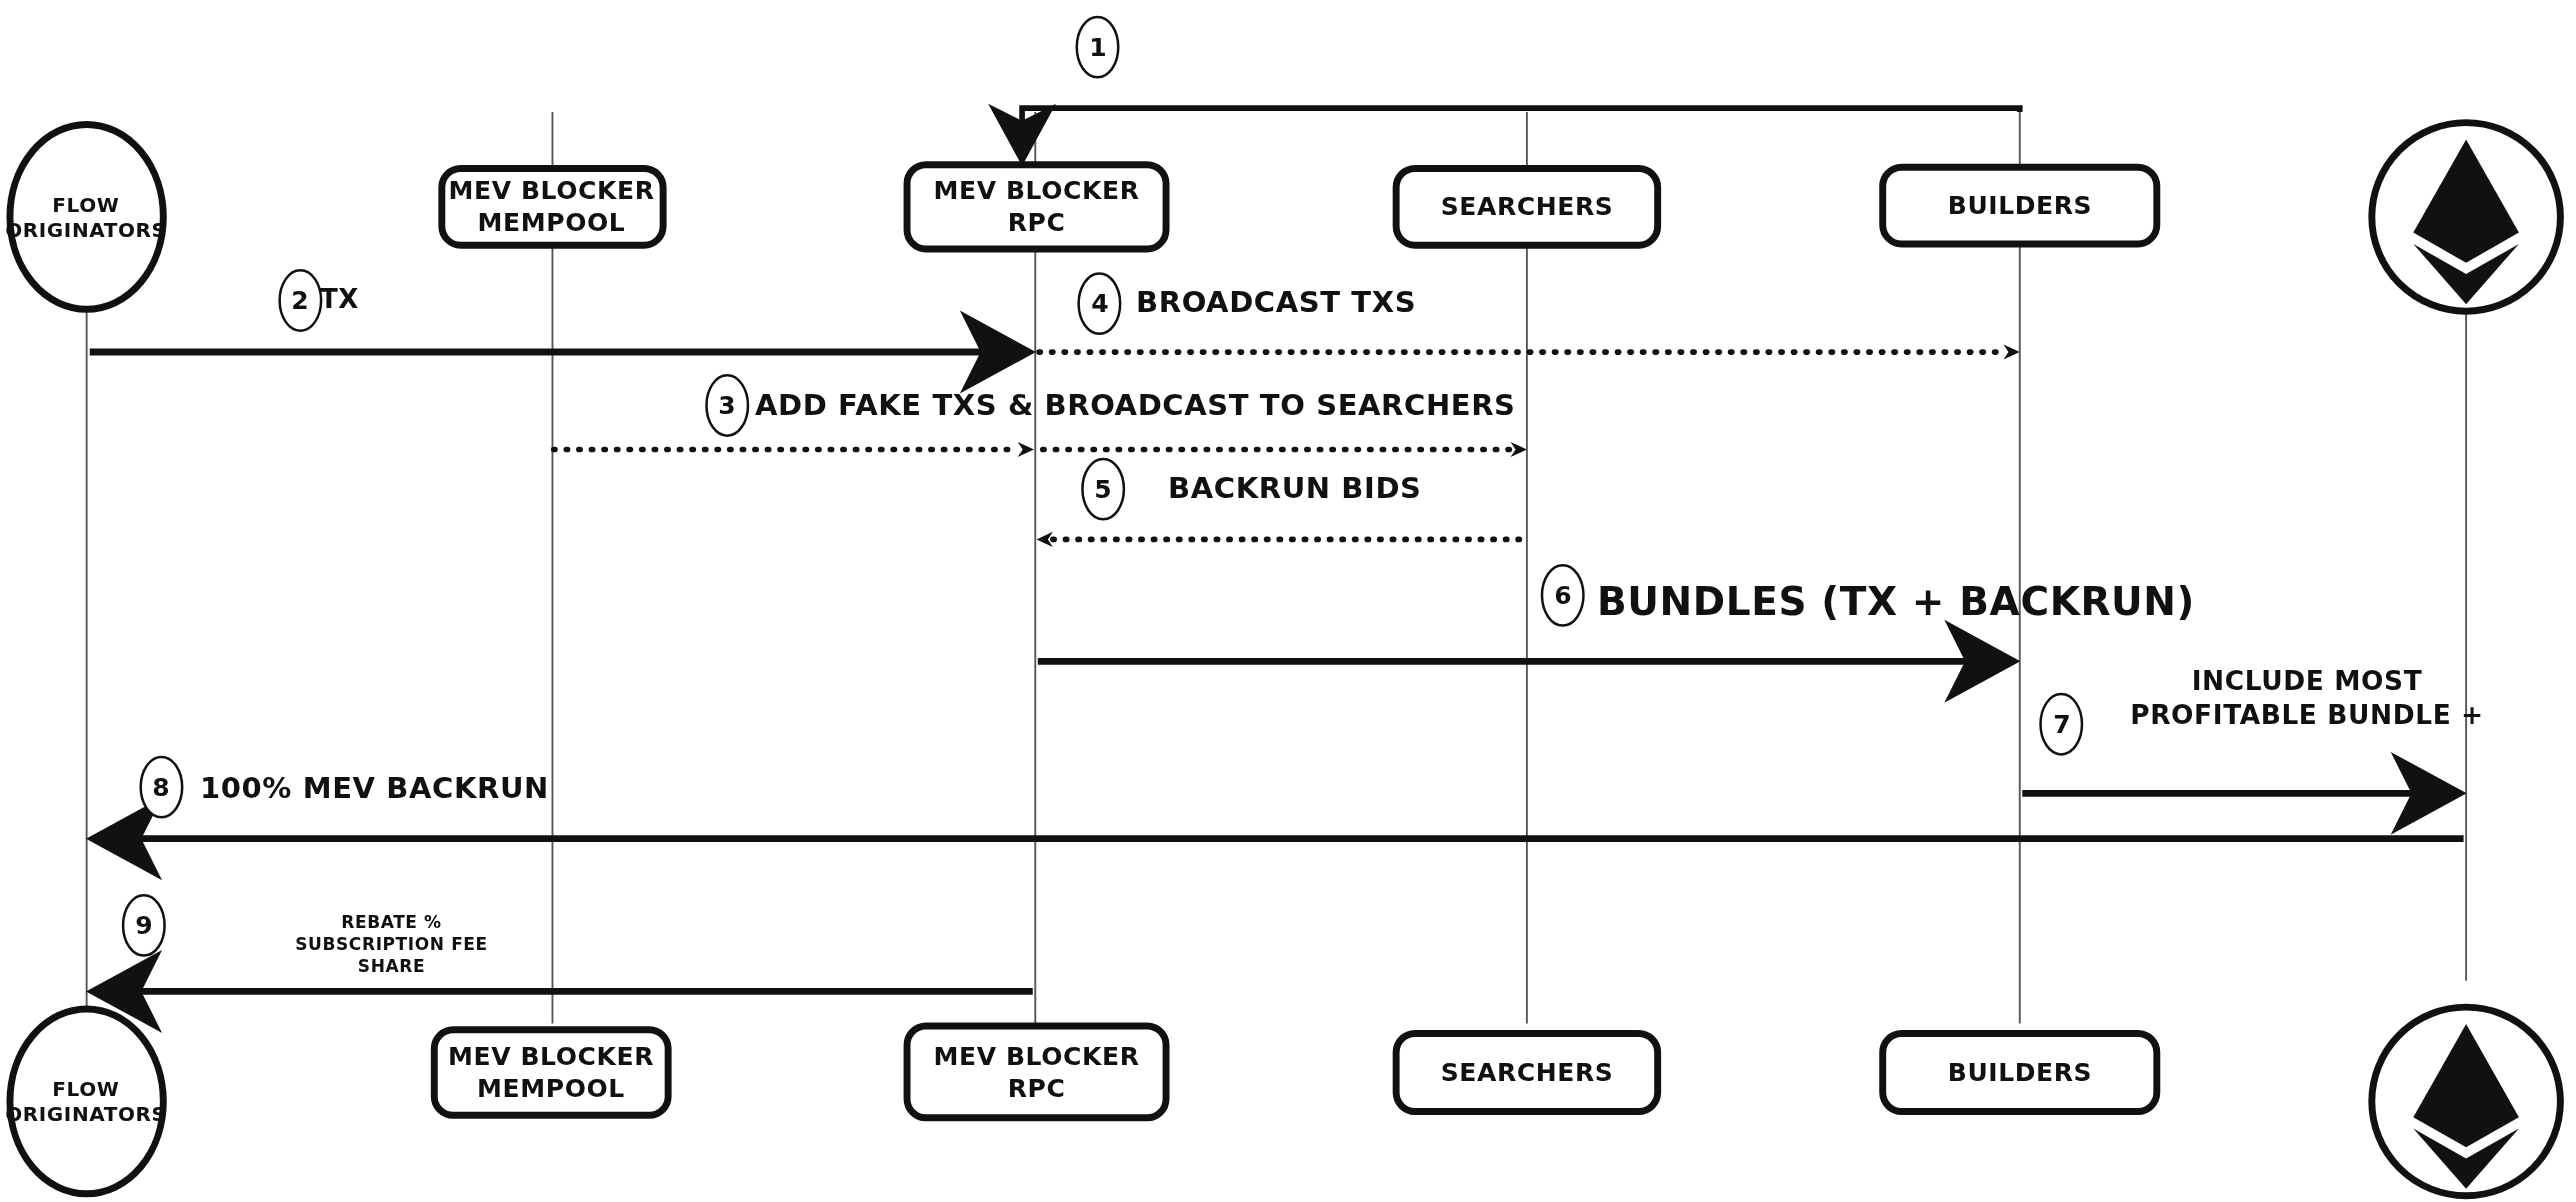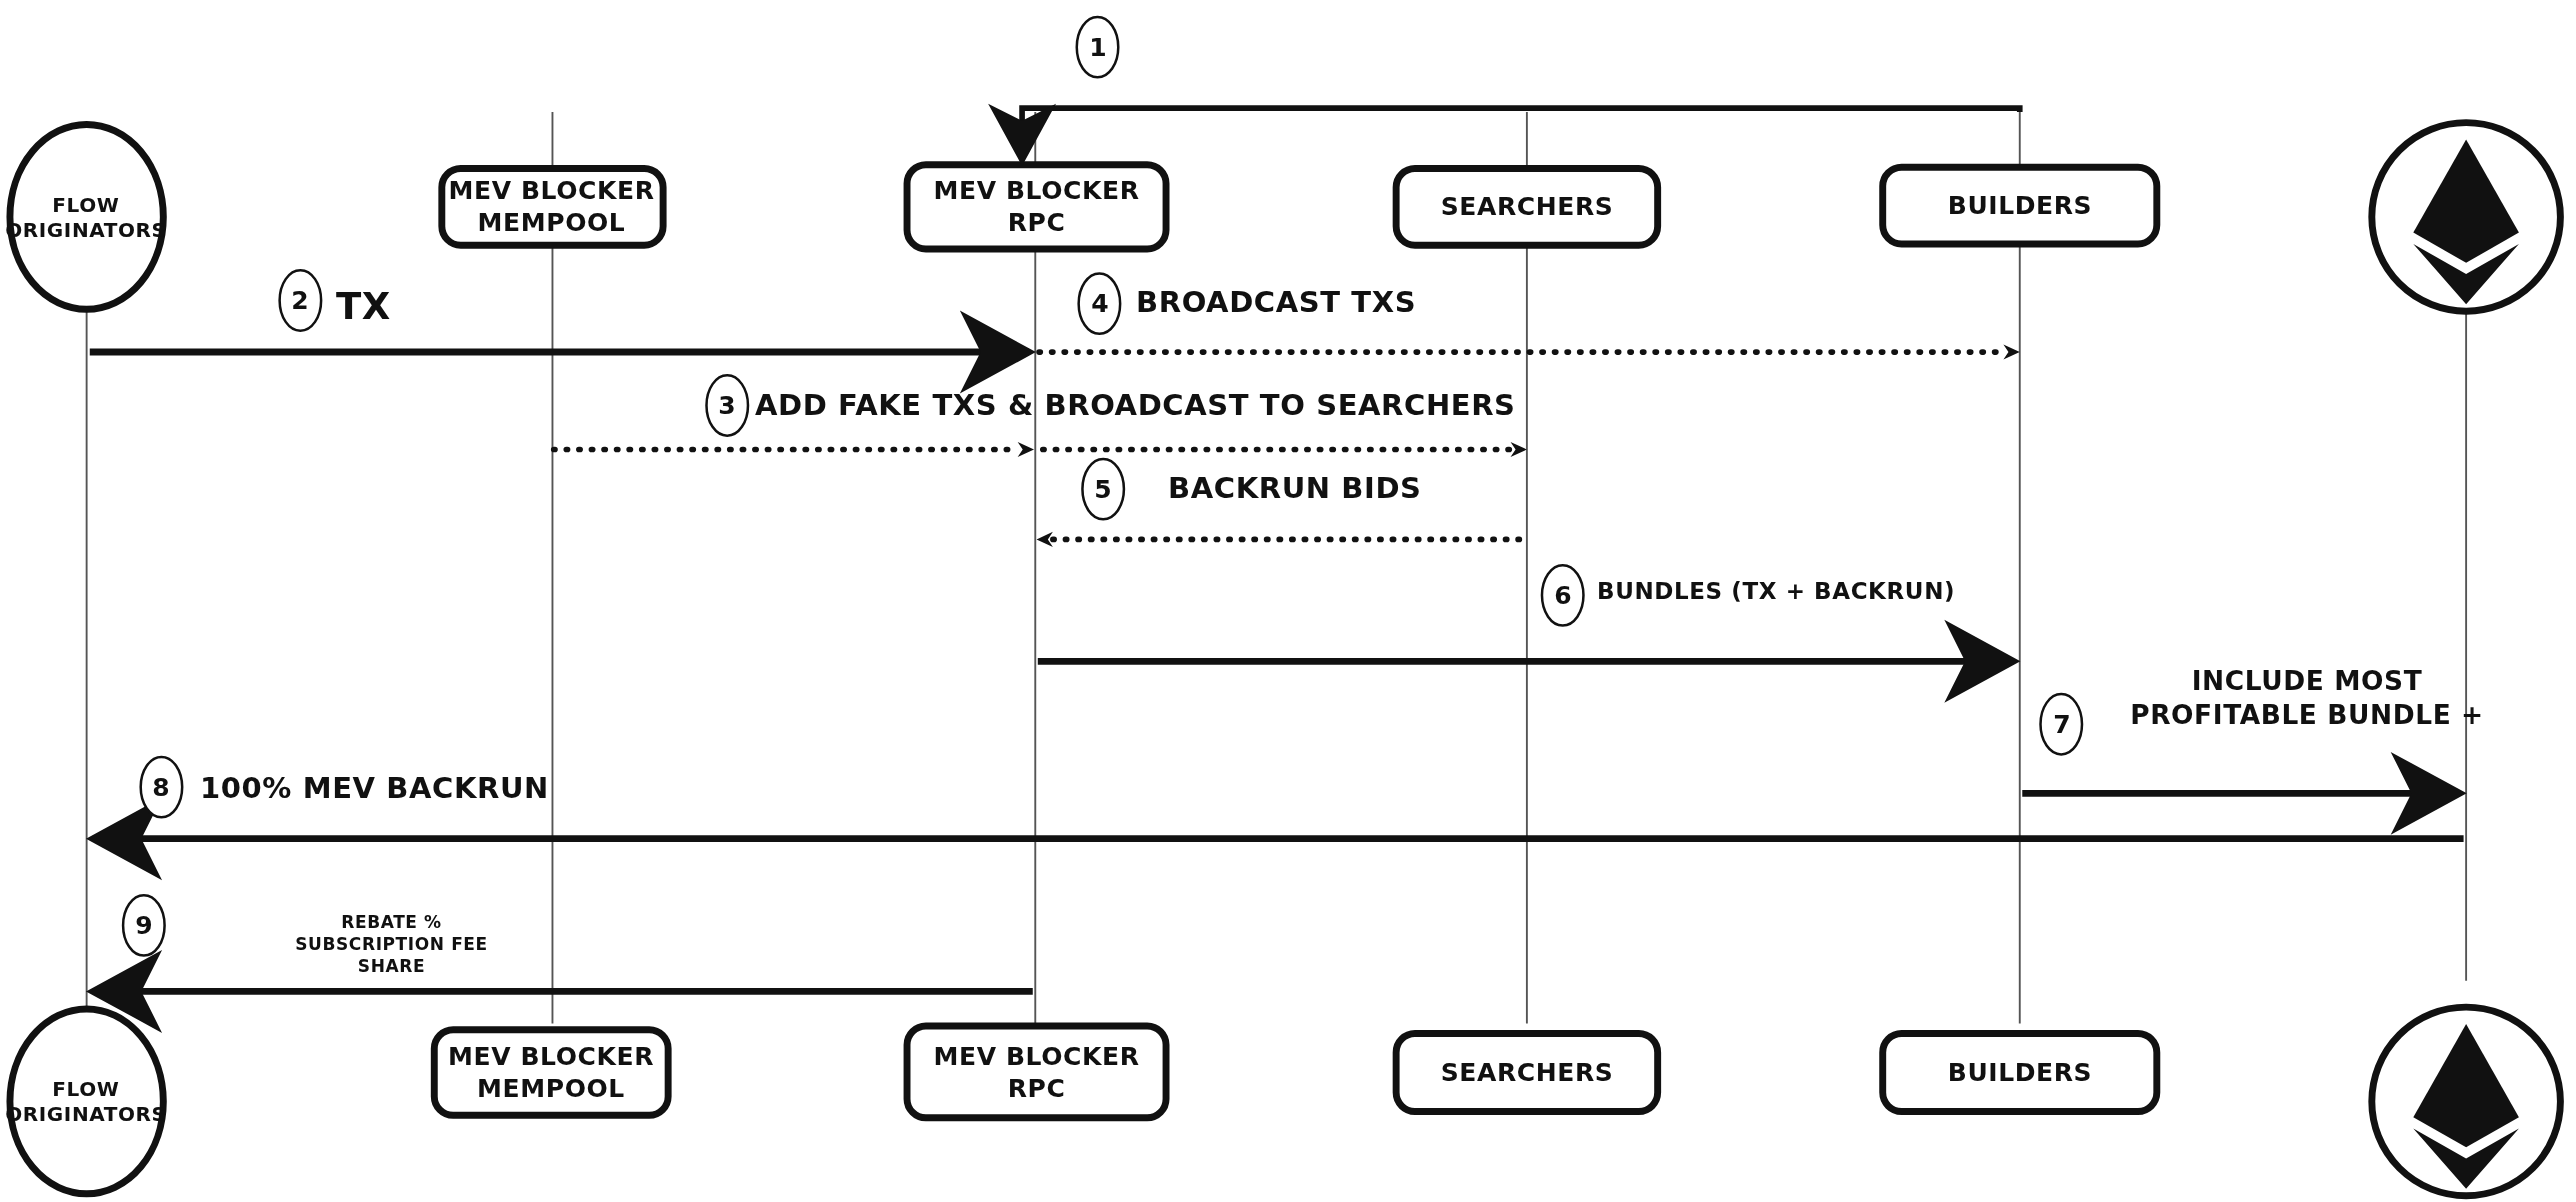--- a/index.html
+++ b/index.html
@@ -212,29 +212,29 @@
   <div class="step-num" style="left:279px;top:283px;width:42px;height:35px;">2</div>
   <div class="step-num" style="left:706px;top:388px;width:42px;height:35px;">3</div>
   <div class="step-num" style="left:1079px;top:286px;width:42px;height:35px;">4</div>
   <div class="step-num" style="left:1082px;top:472px;width:42px;height:35px;">5</div>
   <div class="step-num" style="left:1542px;top:578px;width:42px;height:35px;">6</div>
   <div class="step-num" style="left:2041px;top:707px;width:42px;height:35px;">7</div>
   <div class="step-num" style="left:140px;top:770px;width:42px;height:35px;">8</div>
   <div class="step-num" style="left:123px;top:908px;width:42px;height:35px;">9</div>
 
 
-  <div class="msg-label" style="left:336px;top:283px;font-size:37px;">TX</div>
+  <div class="msg-label" style="left:320px;top:283px;font-size:26px;">TX</div>
 
   <div class="msg-label" style="left:755px;top:387px;font-size:29px;">ADD FAKE TXs &amp; BROADCAST TO SEARCHERS</div>
 
   <div class="msg-label" style="left:1136px;top:284px;font-size:29px;">BROADCAST  TXs</div>
 
   <div class="msg-label" style="left:1168px;top:470px;font-size:29px;">BACKRUN BIDs</div>
 
-  <div class="msg-label" style="left:1597px;top:577px;font-size:23px;">BUNDLES (TX + BACKRUN)</div>
+  <div class="msg-label" style="left:1597px;top:577px;font-size:39px;">BUNDLES (TX + BACKRUN)</div>
 
   <div class="msg-label multiline" style="left:2093px;top:664px;width:428px;text-align:center;font-size:26.4px;line-height:1.28;">
     <div>INCLUDE MOST</div>
     <div>PROFITABLE BUNDLE +</div>
   </div>
 
   <div class="msg-label" style="left:200px;top:770px;font-size:29px;">100% MEV BACKRUN</div>
 
   <div class="msg-label multiline" style="left:190px;top:867px;width:403px;text-align:center;font-size:17px;line-height:1.30;margin-top:44px;">
     <div>REBATE %</div>

